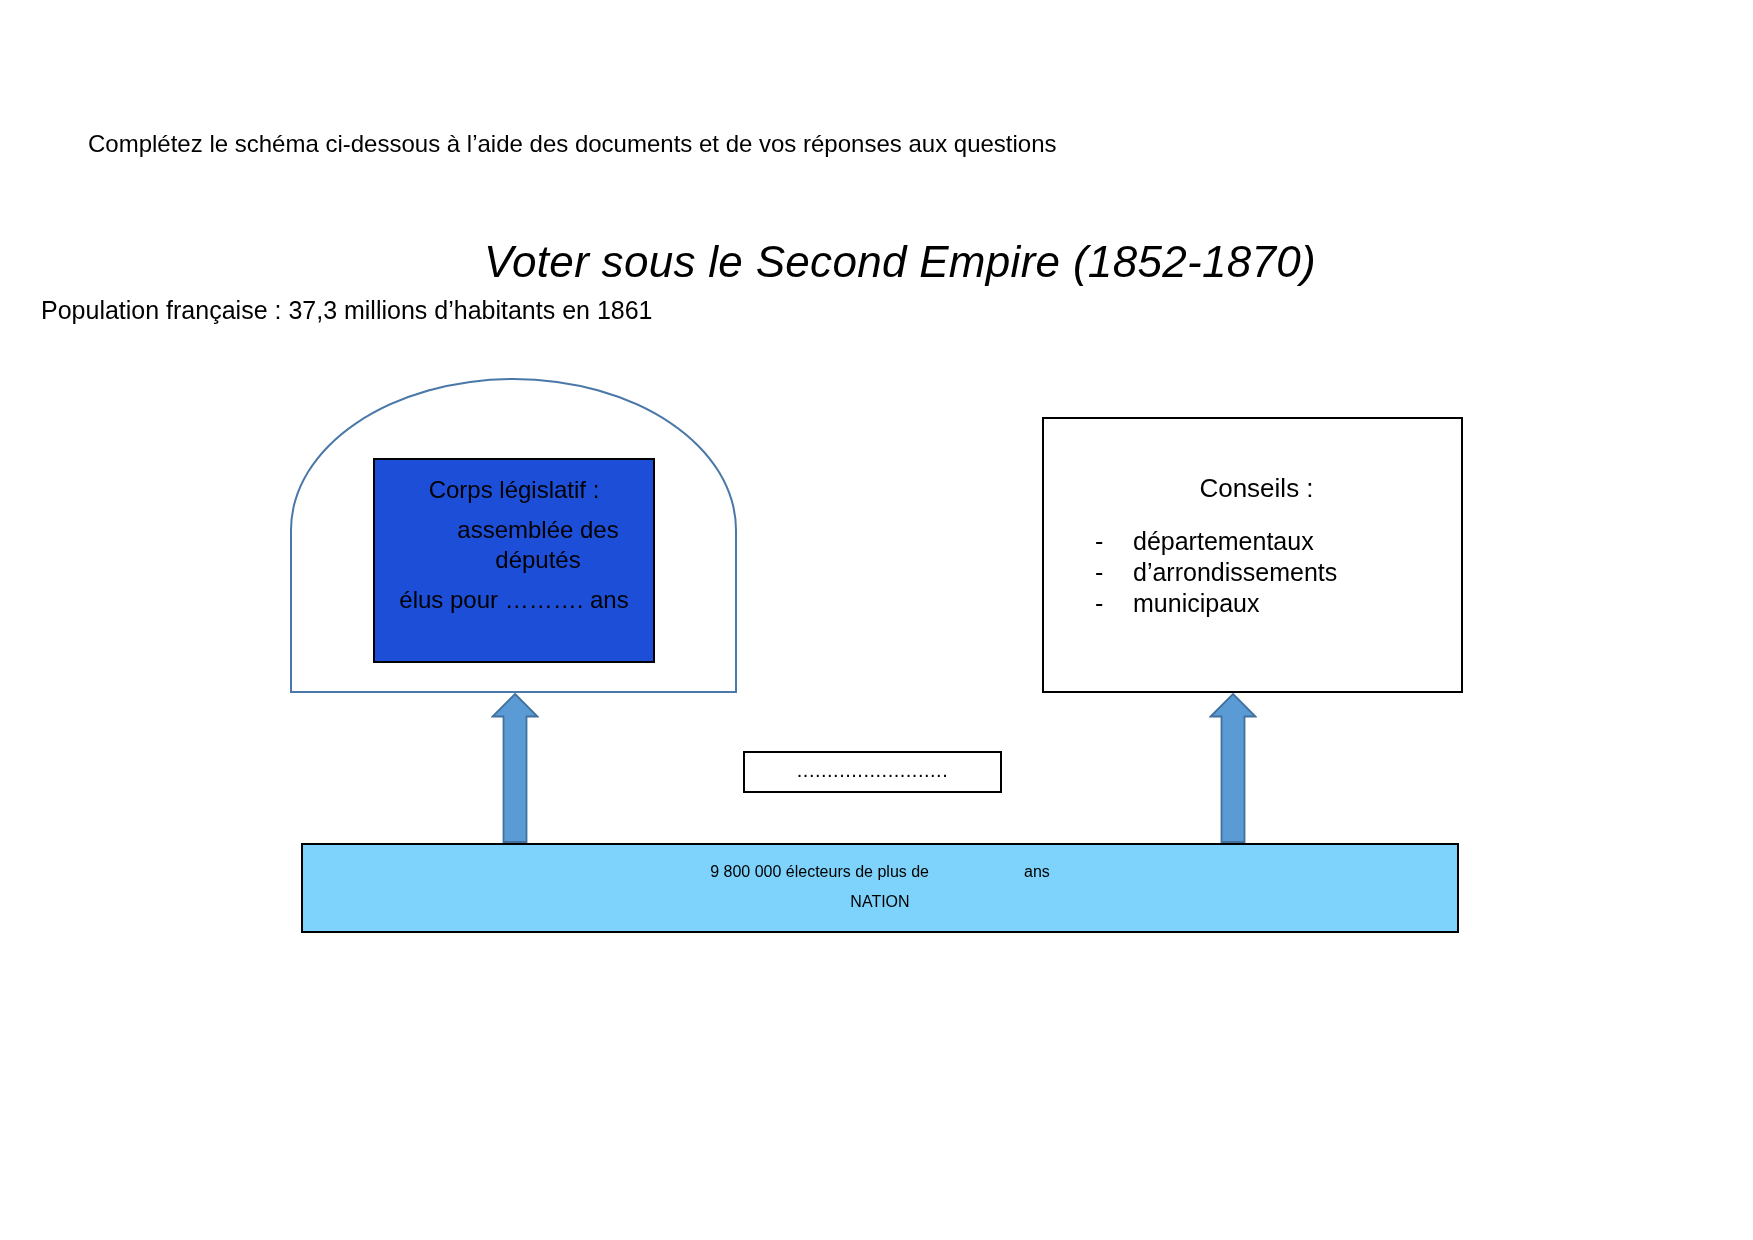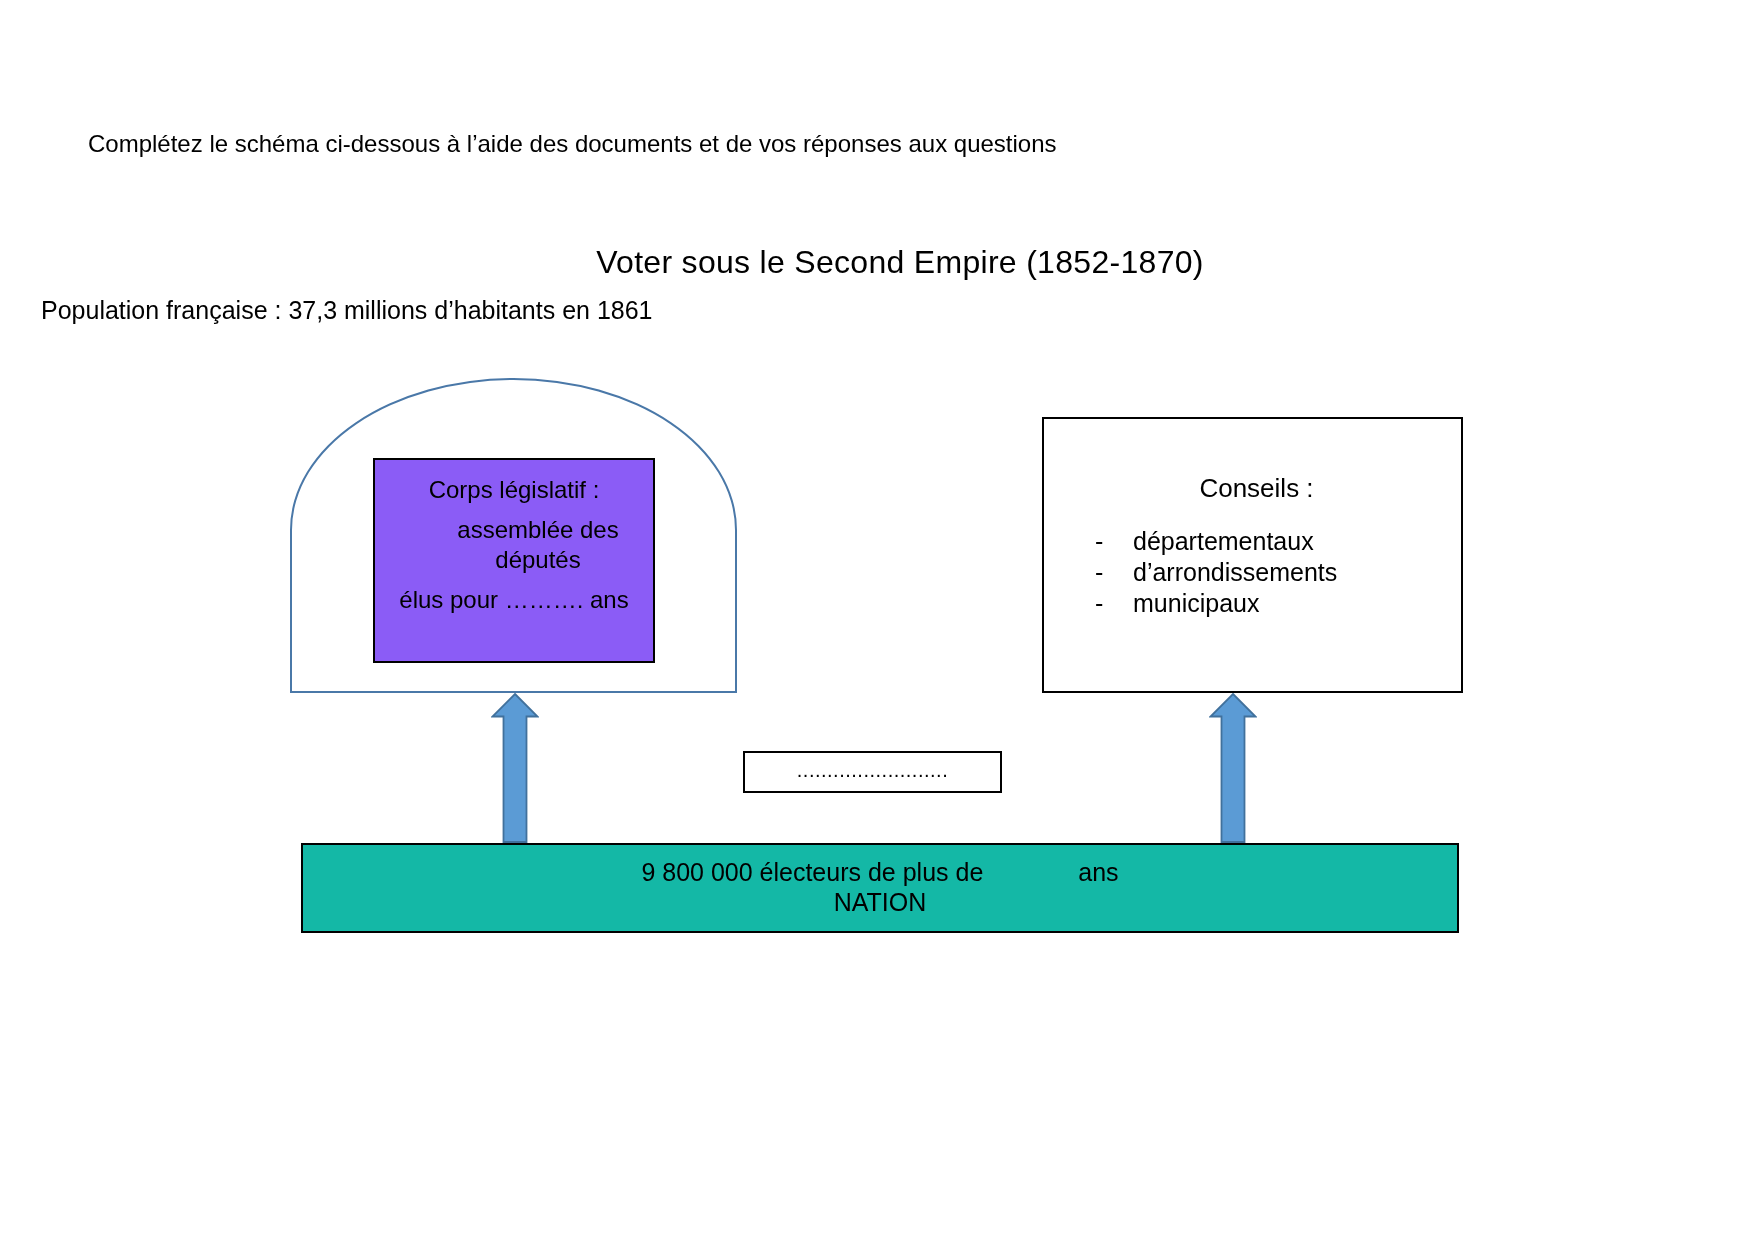--- a/index.html
+++ b/index.html
@@ -15,38 +15,38 @@
     color:#000;
   }
   .canvas{position:relative;width:1753px;height:1240px;overflow:hidden;background:#fff;border-radius:19px;}
 
   .instruction{
     position:absolute;left:88px;top:130px;
     font-size:24px;line-height:28px;white-space:nowrap;
   }
   .title{
     position:absolute;left:47px;top:243px;width:1706px;
-    text-align:center;font-size:32px;line-height:38px;letter-spacing:0.3px;white-space:nowrap;
+    text-align:center;font-size:44px;line-height:38px;letter-spacing:0.3px;white-space:nowrap;font-style:italic;
   }
   .subtitle{
     position:absolute;left:41px;top:295px;width:1712px;
     font-size:25px;line-height:30px;white-space:nowrap;
   }
 
   .dome{
     position:absolute;left:290px;top:378px;width:447px;height:315px;
     box-sizing:border-box;
     border:2px solid var(--arch-stroke);
     border-radius:225px 225px 0 0 / 153px 153px 0 0;
     background:#fff;
   }
   .leg-box{
     position:absolute;left:373px;top:458px;width:282px;height:205px;
     box-sizing:border-box;border:2px solid var(--box-border);
-    background:#8b5cf6;text-align:center;font-size:24px;
+    background:#1d4ed8;text-align:center;font-size:24px;
     padding-top:15px;
   }
   .leg-box p{margin:0 0 10px;line-height:30px;}
   .leg-body{margin-bottom:0;padding-left:48px;}
   .leg-term{margin-top:20px;text-align:center;}
 
   .councils{
     position:absolute;left:1042px;top:417px;width:421px;height:276px;
     box-sizing:border-box;border:2px solid var(--box-border);background:#fff;
   }
@@ -58,22 +58,22 @@
   .c-dash{flex:0 0 38px;width:38px;}
 
   .blank-box{
     position:absolute;left:743px;top:751px;width:259px;height:42px;
     box-sizing:border-box;border:2px solid var(--box-border);background:#fff;
     text-align:center;font-size:20px;line-height:34px;letter-spacing:0.5px;
   }
 
   .electorate{
     position:absolute;left:301px;top:843px;width:1158px;height:90px;
-    box-sizing:border-box;border:2px solid var(--box-border);background:#14b8a6;
-    text-align:center;font-size:25px;padding-top:12px;
+    box-sizing:border-box;border:2px solid var(--box-border);background:#7dd3fc;
+    text-align:center;font-size:16px;padding-top:12px;
   }
   .e-line{line-height:30px;}
   .gap{display:inline-block;width:95px;}
 
   .arrow{position:absolute;top:693px;width:48px;height:150px;}
   .arrow-left{left:491px;}
   .arrow-right{left:1209px;}
   .arrow polygon{
     fill:var(--arrow-fill);
     stroke:var(--arrow-stroke);

